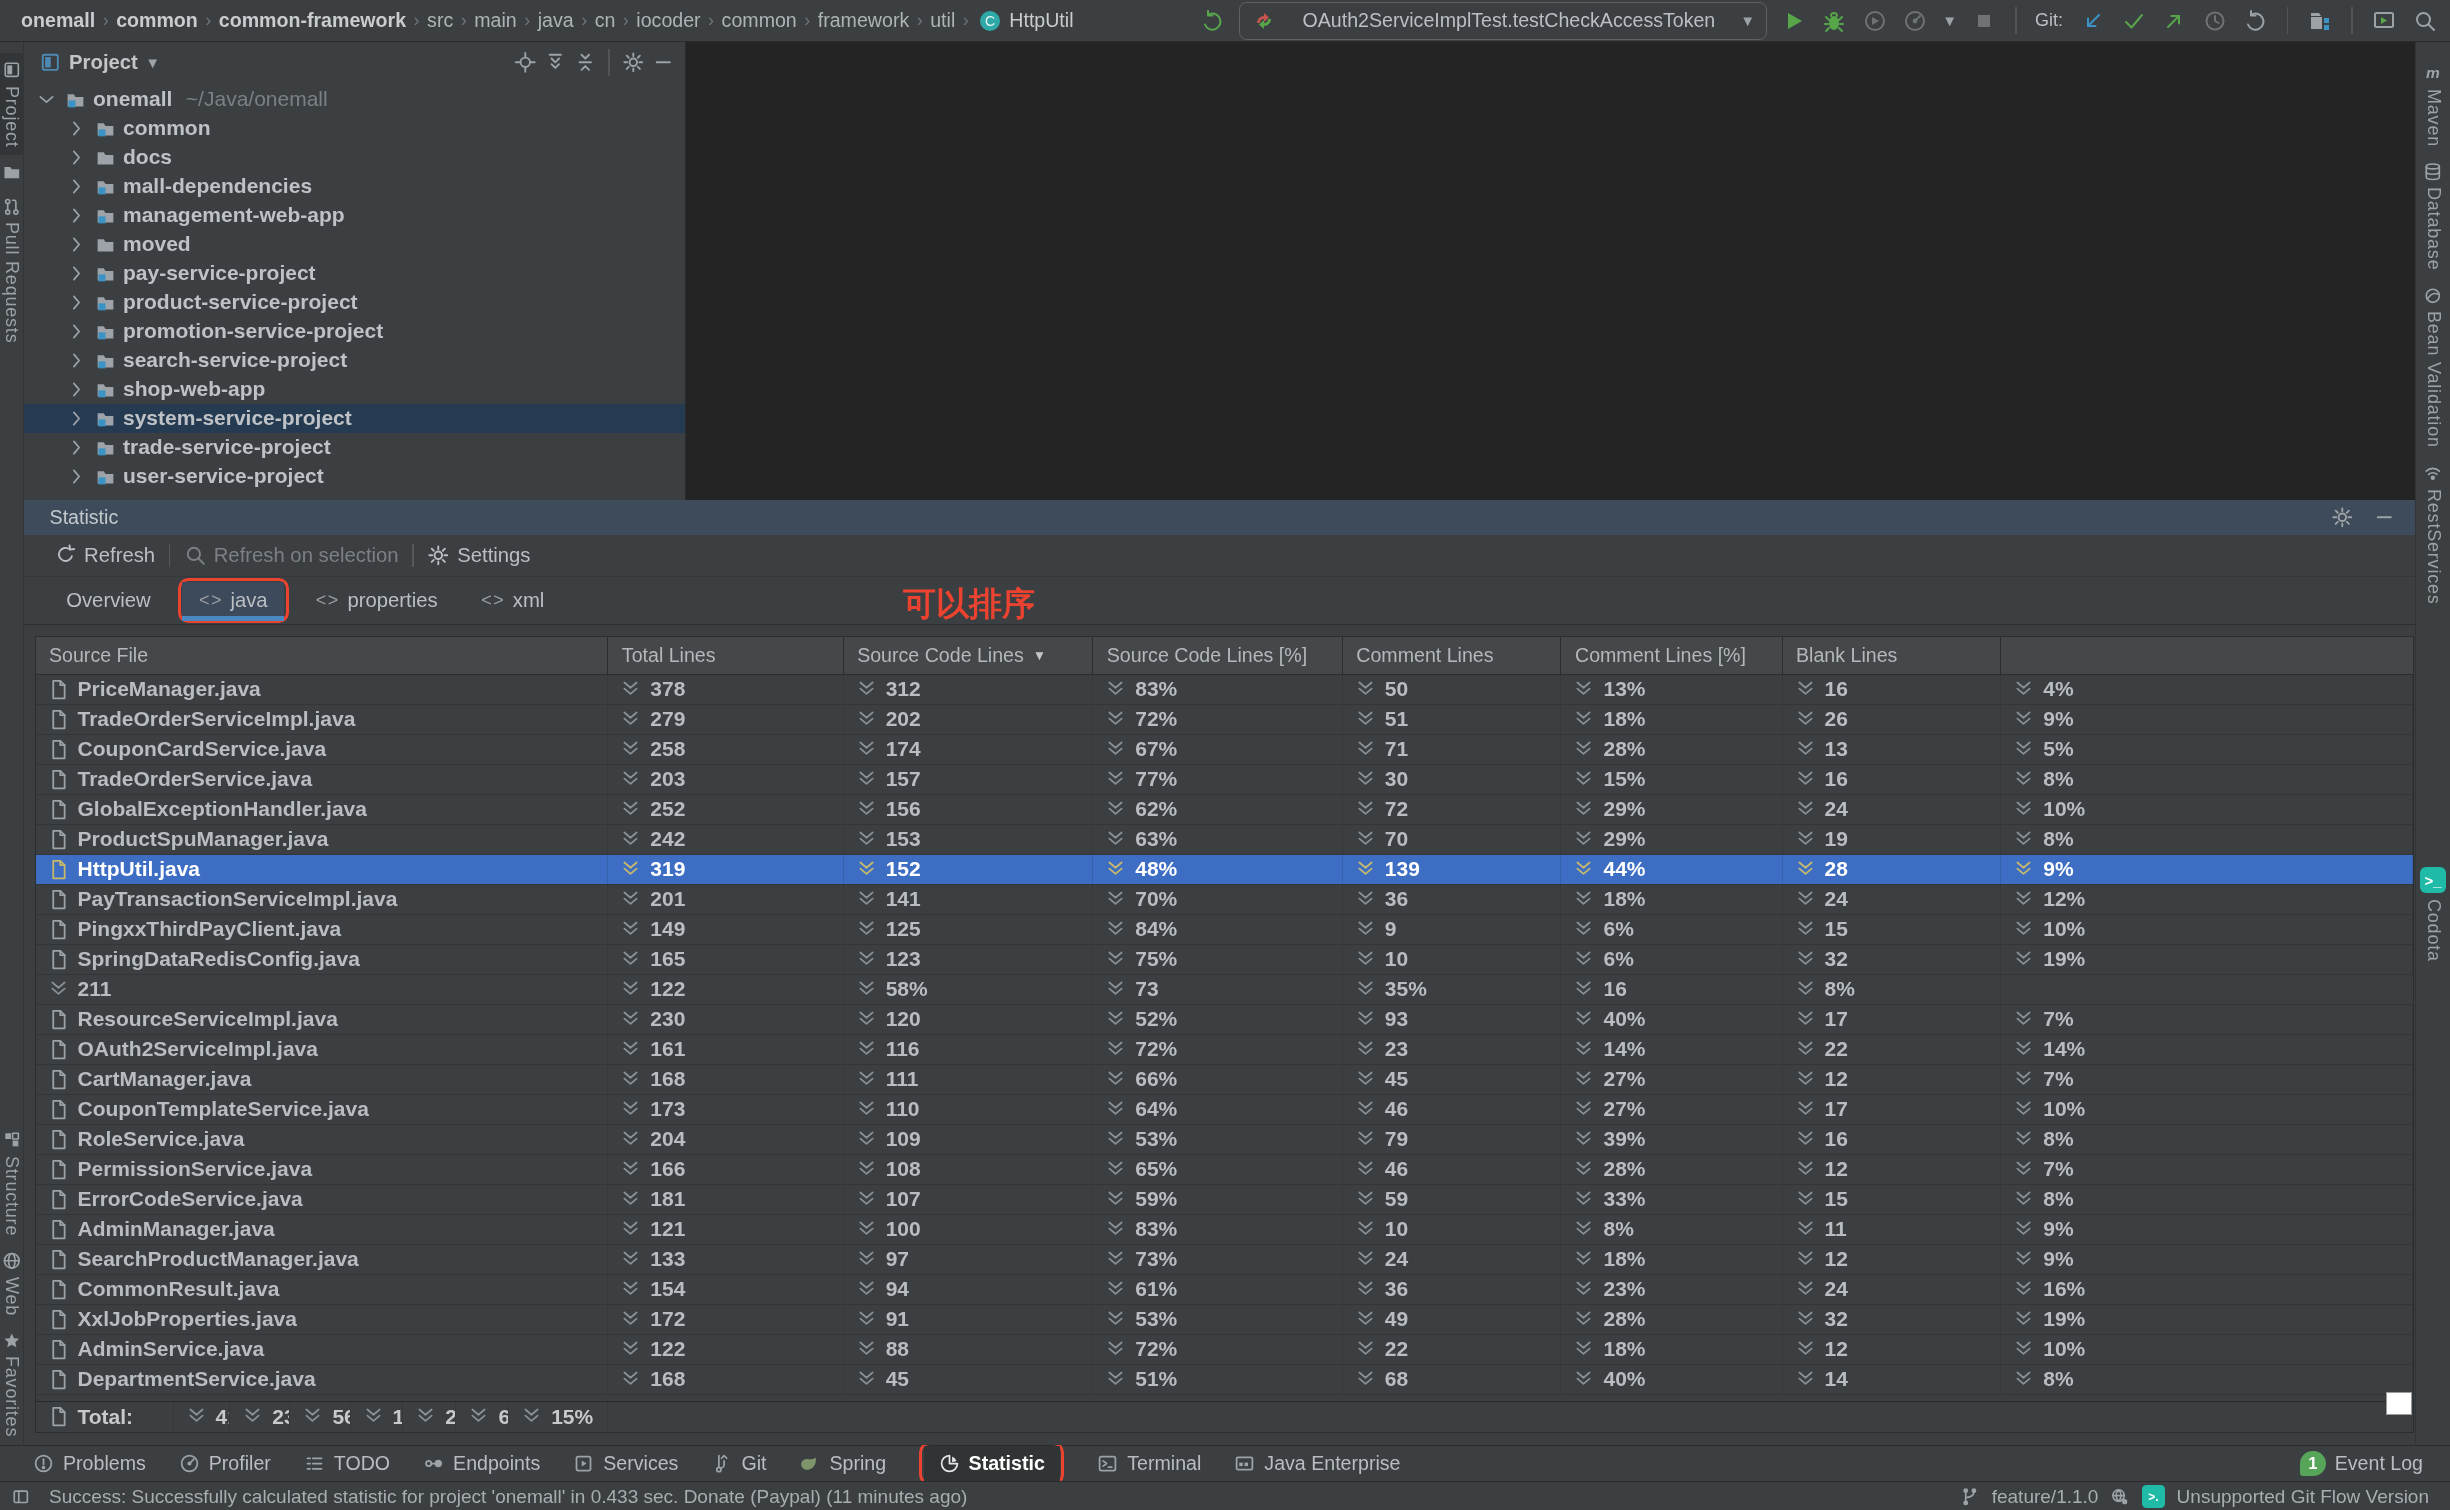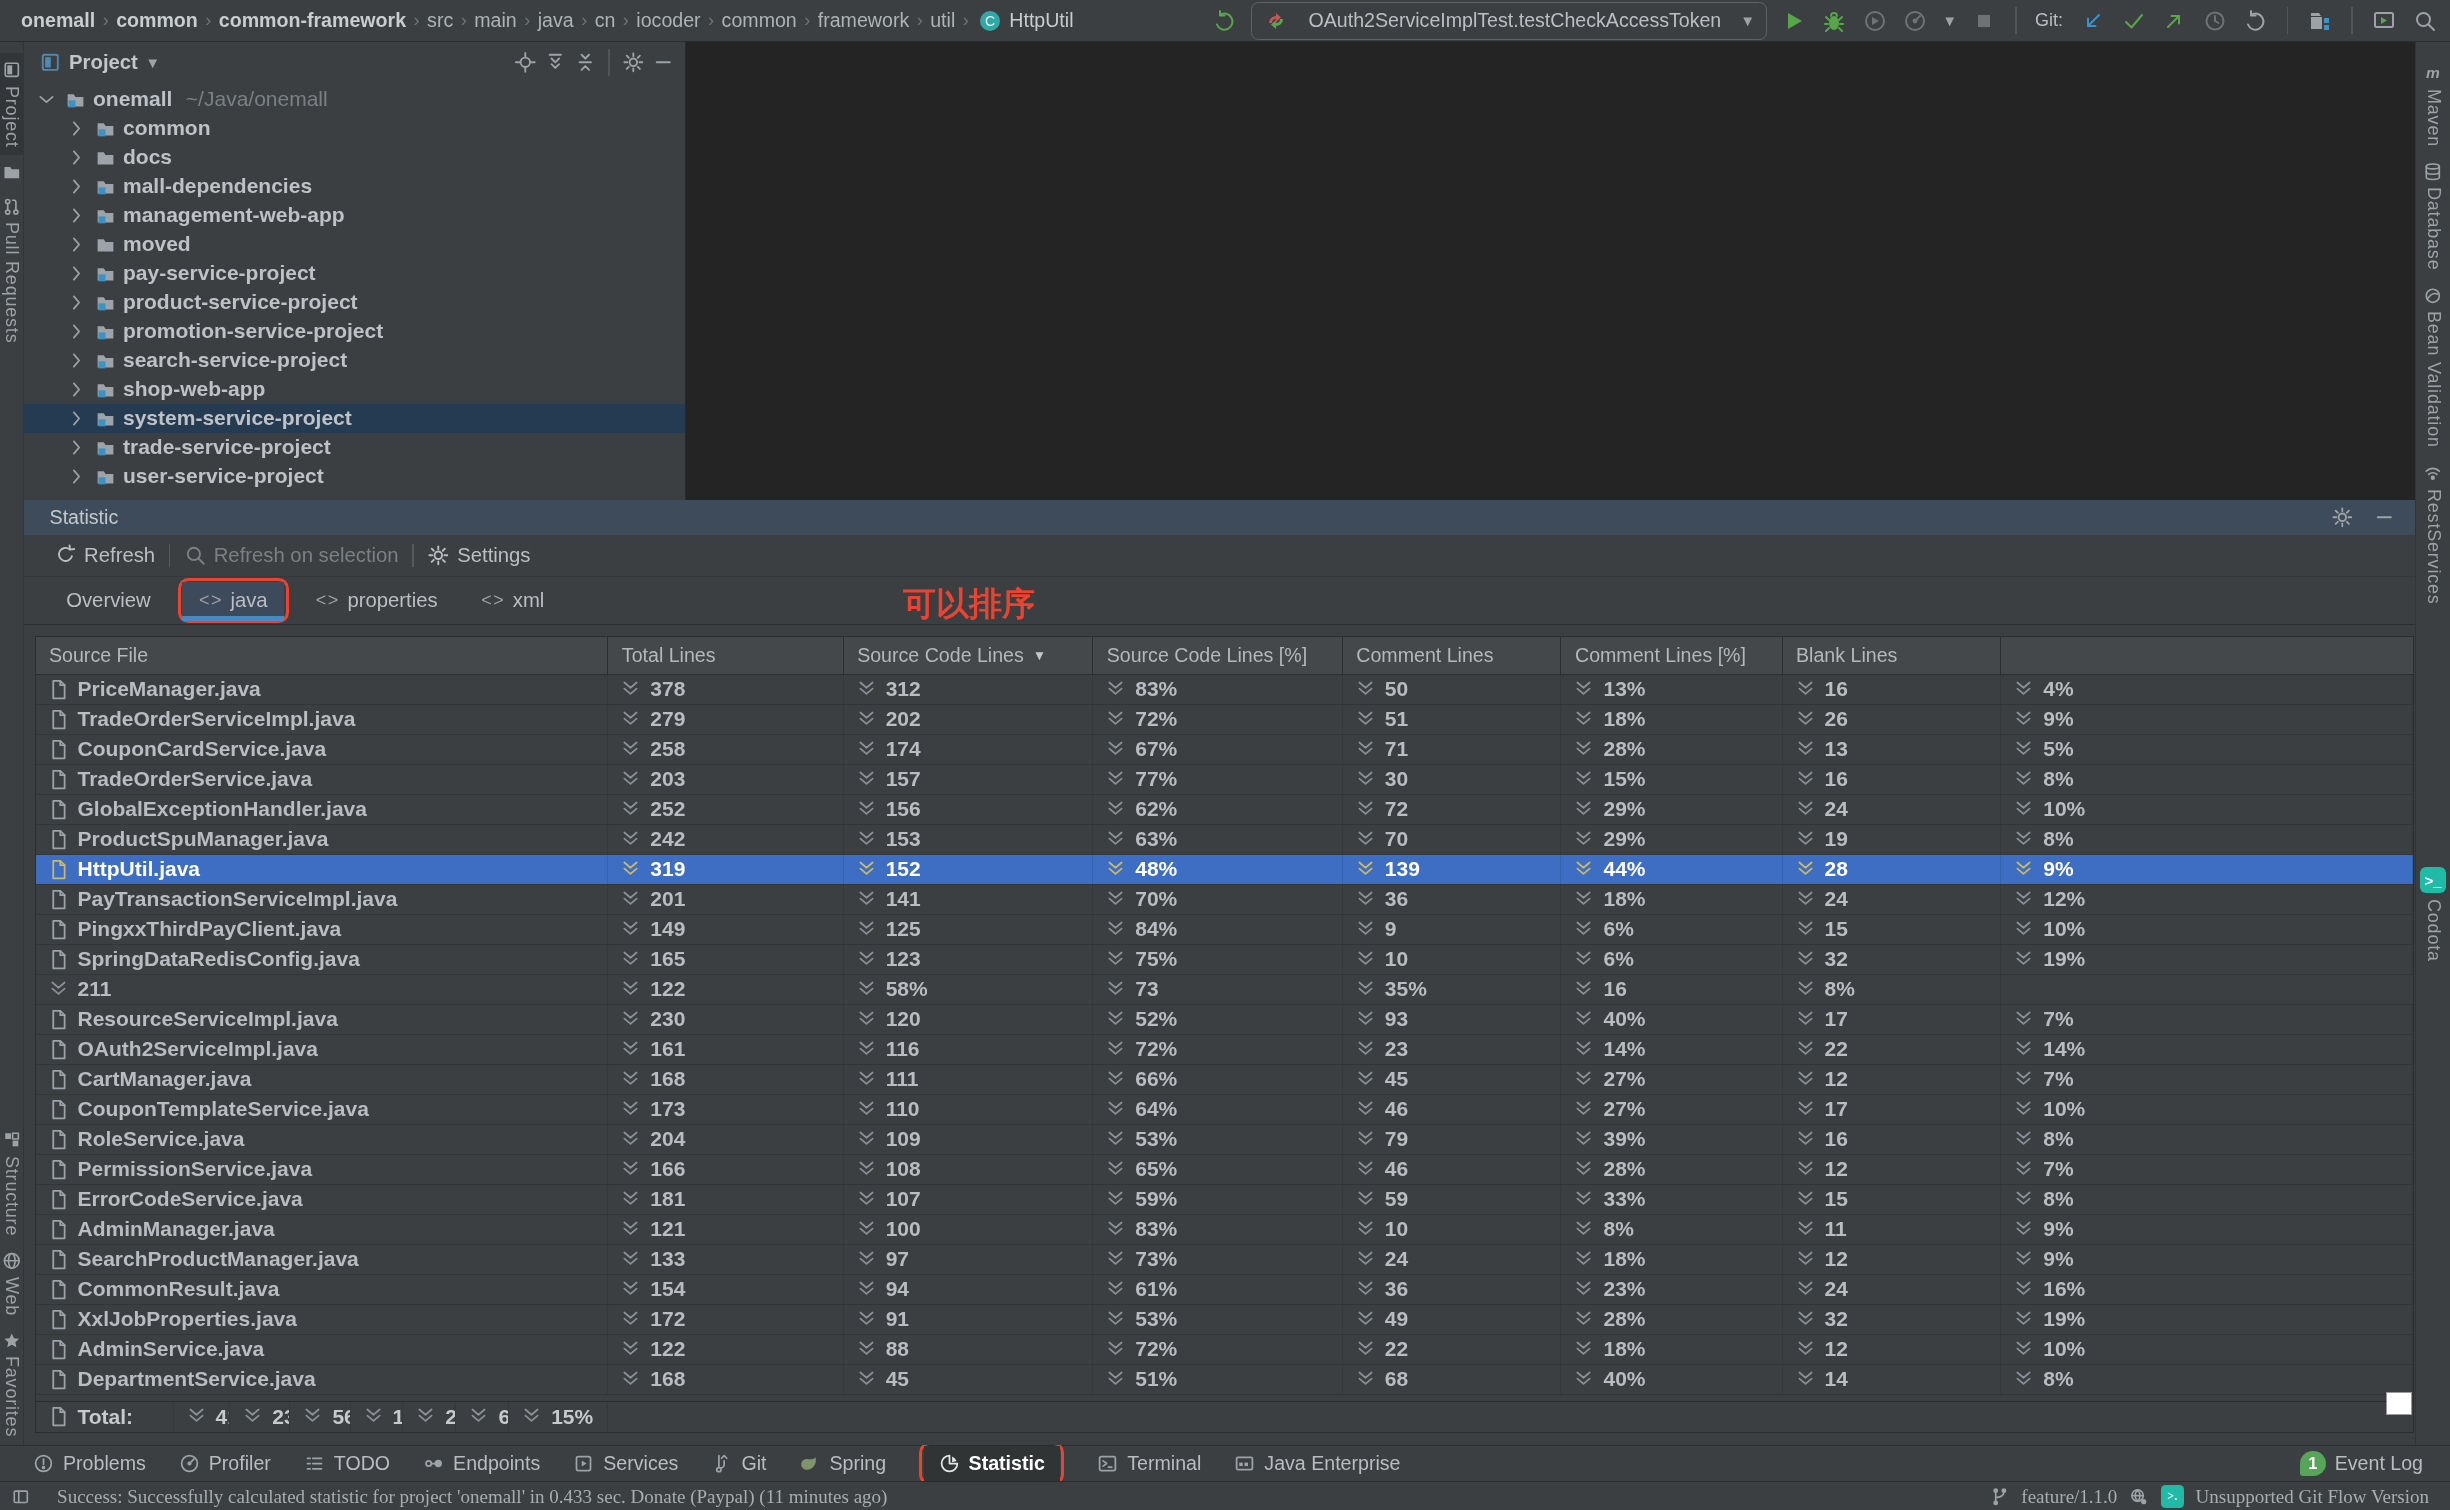--- a/index.html
+++ b/index.html
@@ -9,21 +9,21 @@
 
   
   .topbar { height:42px; flex:0 0 42px; display:flex; align-items:center;
     background:#3C3F41; border-bottom:1.5px solid #2B2B2B; padding:0 12px 0 16.6px; }
   .crumbs { display:flex; align-items:center; gap:3px; font-size:19.6px; }
   .crumb { color:#AEB3B6; padding:0 4.5px; white-space:nowrap; }
   .crumb.bold { font-weight:700; color:#C9CDD0; }
   .crumb-sep { color:#6F7478; font-size:18px; }
   .crumb-cls { display:flex; align-items:center; gap:6px; color:#C9CDD0; }
   .topbar-right { margin-left:auto; display:flex; align-items:center; gap:13.5px; }
-  .runbox { display:flex; align-items:center; gap:19px; border:1.5px solid #5E6264;
+  .runbox { display:flex; align-items:center; gap:25px; border:1.5px solid #5E6264;
     border-radius:7.5px; padding:4.5px 10.5px; font-size:19.6px; color:#BBBFC3; }
   .tool-ic { width:27px; height:27px; display:inline-flex; align-items:center; justify-content:center; }
   .tool-ic svg { width:24px; height:24px; }
   .tb-sep { width:1.5px; height:27px; background:#515557; margin:0 4.5px; }
   .git-label { font-size:18px; color:#BBBFC3; margin-right:3px; }
   .green { color:#57A64A; } .blue { color:#3B93C5; } .gray { color:#6E7274; }
   .lightgray { color:#9DA2A6; } .caret { font-size:15px; color:#9DA2A6; }
 
   
   .mid { flex:1; display:flex; min-height:0; }
@@ -117,23 +117,23 @@
   .bb-item svg { width:21px; height:21px; color:#9DA2A6; }
   .bb-active { background:#313435; padding:6px 15px; display:flex; align-items:center; gap:9px;
     color:#FFFFFF; font-weight:700; }
   .bb-active svg { color:#E3E5E6; }
   .bottombar .spacer { flex:1; }
   .event-log { display:flex; align-items:center; gap:9px; color:#B9BDC1; cursor:pointer; }
   .event-badge { background:var(--event_log_green); color:#FFF; font-size:16.6px; font-weight:700;
     min-width:25.6px; height:25.6px; border-radius:12.8px 12.8px 12.8px 3px; display:flex;
     align-items:center; justify-content:center; }
 
-  .statusbar { height:30px; flex:0 0 30px; display:flex; align-items:center; gap:27px;
+  .statusbar { height:30px; flex:0 0 30px; display:flex; align-items:center; gap:19px;
     background:#3C3F41; border-top:0.8px solid #2B2B2B; padding:0 21px 0 10.5px; font-size:19px;
-    color:#A8ADB0;font-family:Liberation Serif, serif; }
+    color:#A8ADB0; }
   .statusbar svg { width:19.6px; height:19.6px; }
   .sb-right { margin-left:auto; display:flex; align-items:center; gap:12px; }
   .ps-ic { width:22.6px; height:22.6px; border-radius:4.5px; background:var(--codota_teal); color:#FFF;
     font-size:12px; font-weight:700; display:flex; align-items:center; justify-content:center; }
 </style>
 </head>
 <body>
 
 <div class="app">
 

